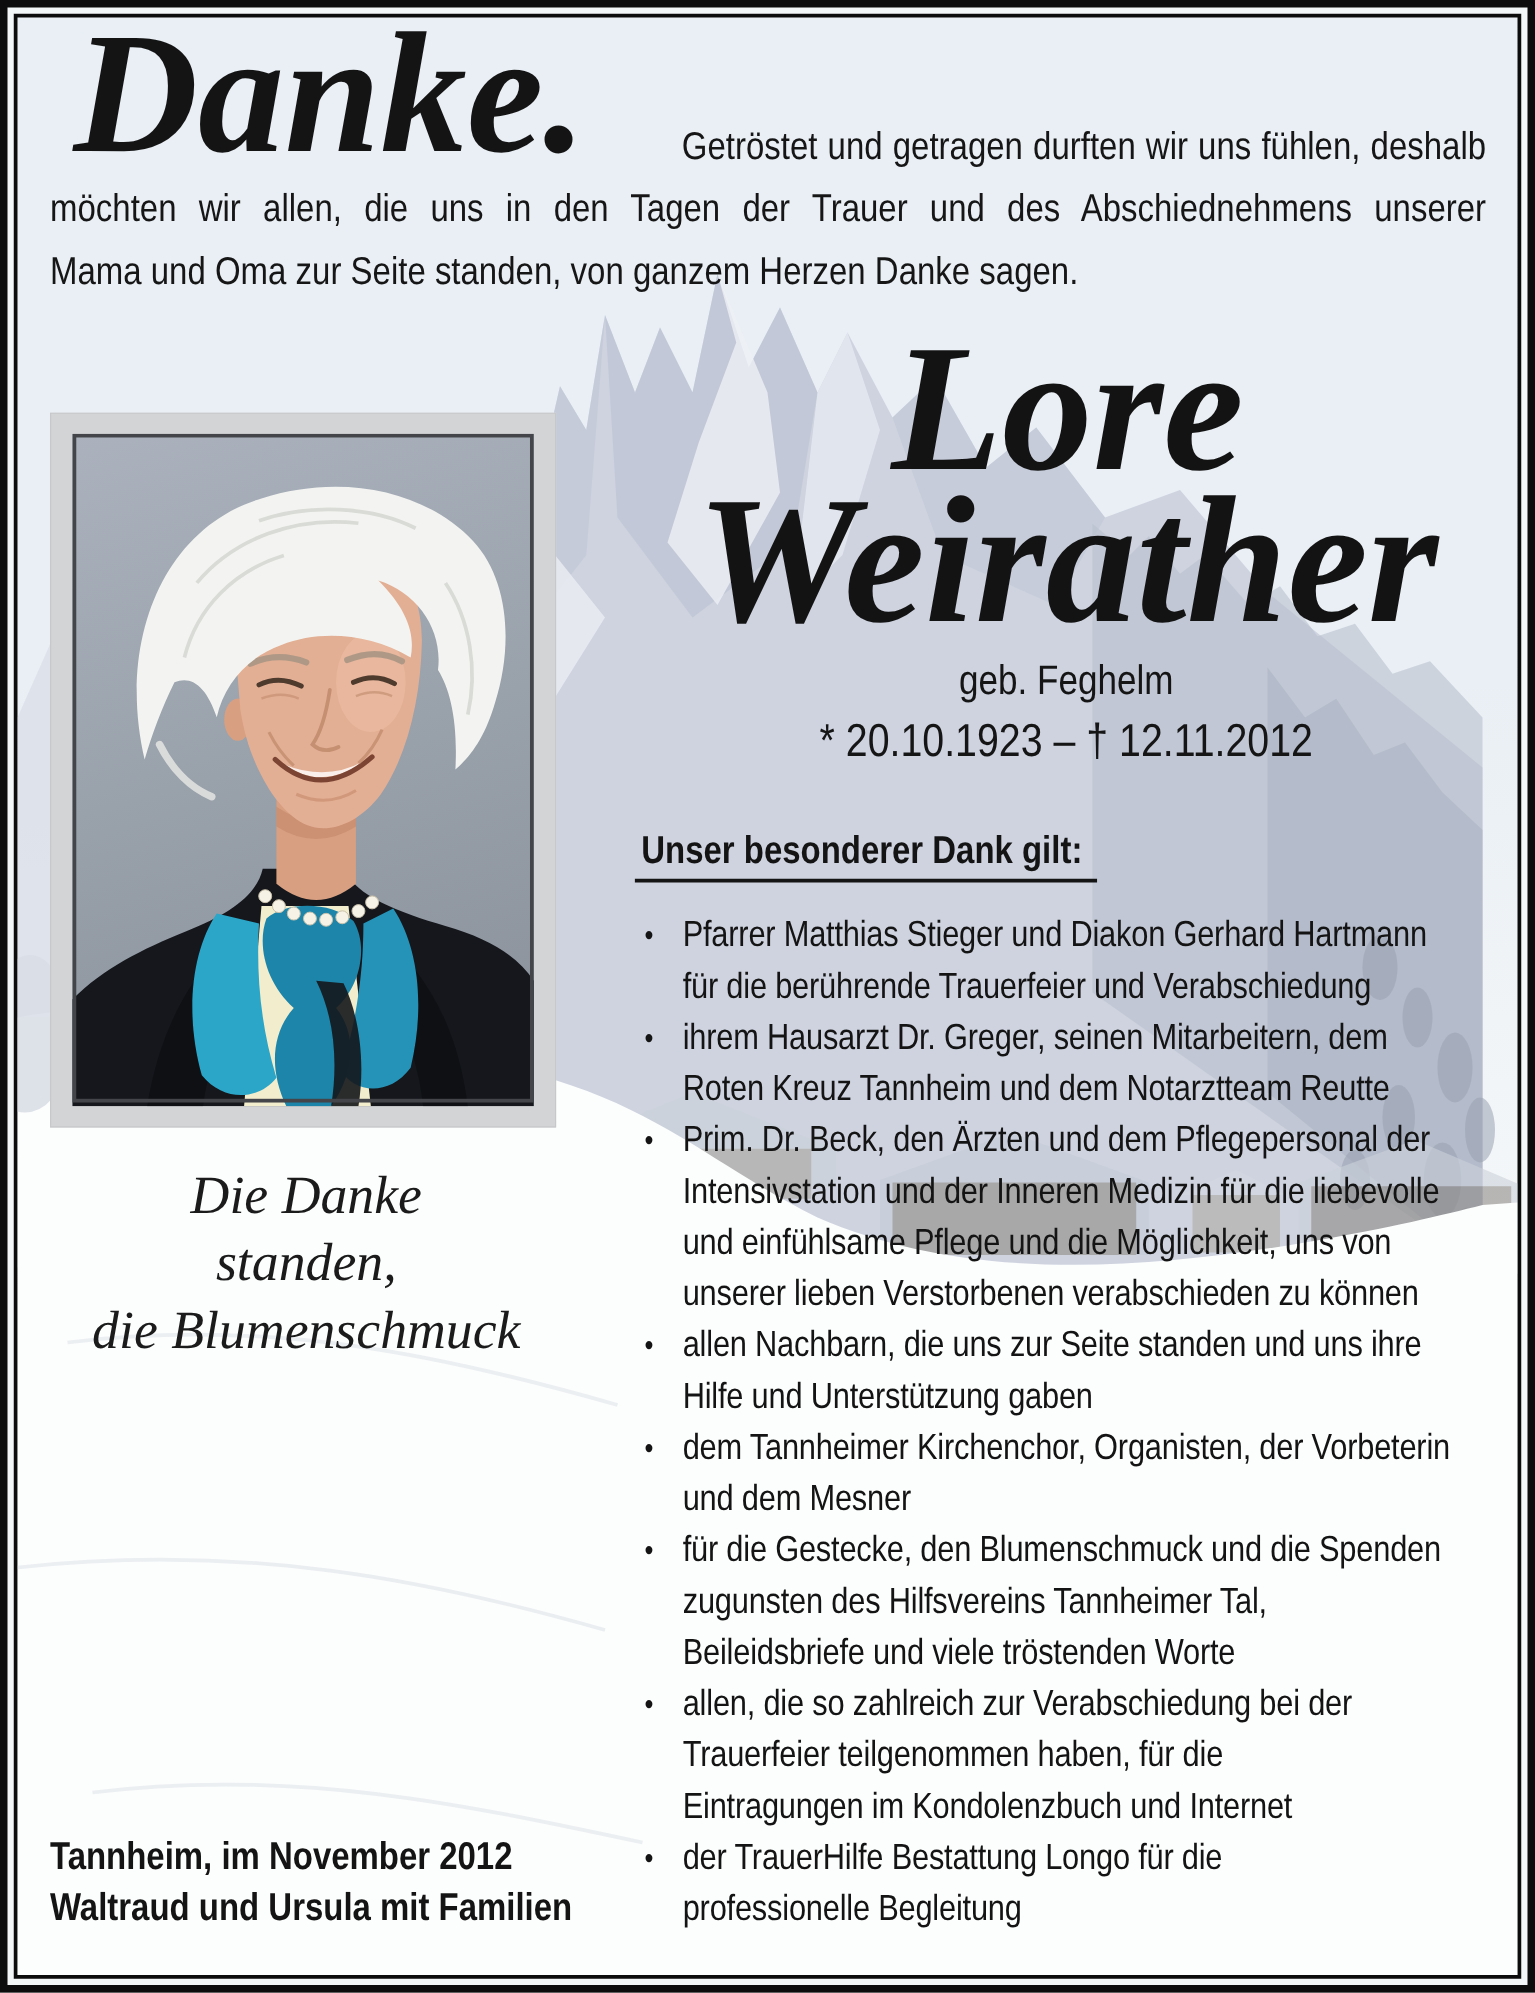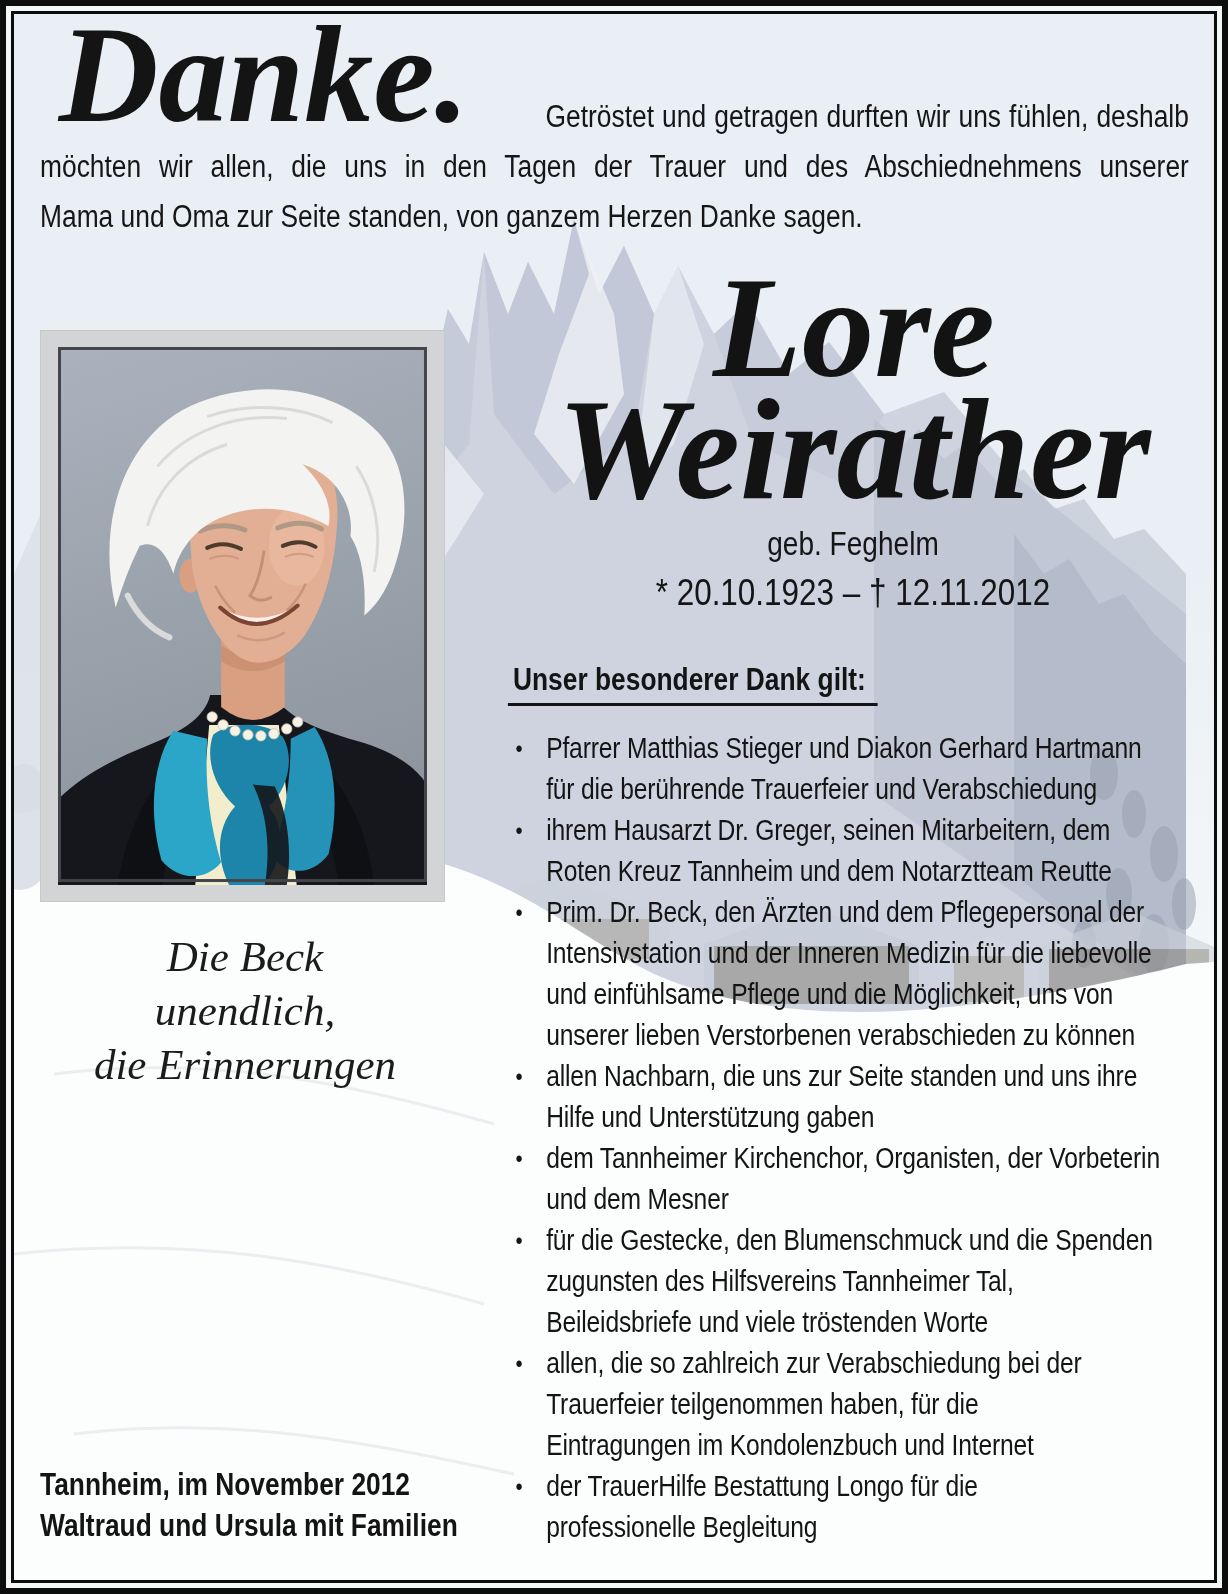--- a/index.html
+++ b/index.html
@@ -281,23 +281,23 @@
           </li>
         <li>
             <span class="b">•</span>
             <span class="t">der TrauerHilfe Bestattung Longo für die
 professionelle Begleitung</span>
           </li>
       </ul>
     </div>
 
     <div class="poem">
-      <div>Die Beck</div>
-      <div>unendlich,</div>
-      <div>die Erinnerungen</div>
+      <div>Die Danke</div>
+      <div>standen,</div>
+      <div>die Blumenschmuck</div>
     </div>
 
     <div class="closing">
       <div>Tannheim, im November 2012</div>
       <div>Waltraud und Ursula mit Familien</div>
     </div>
 
   </div>
 </div>
 

